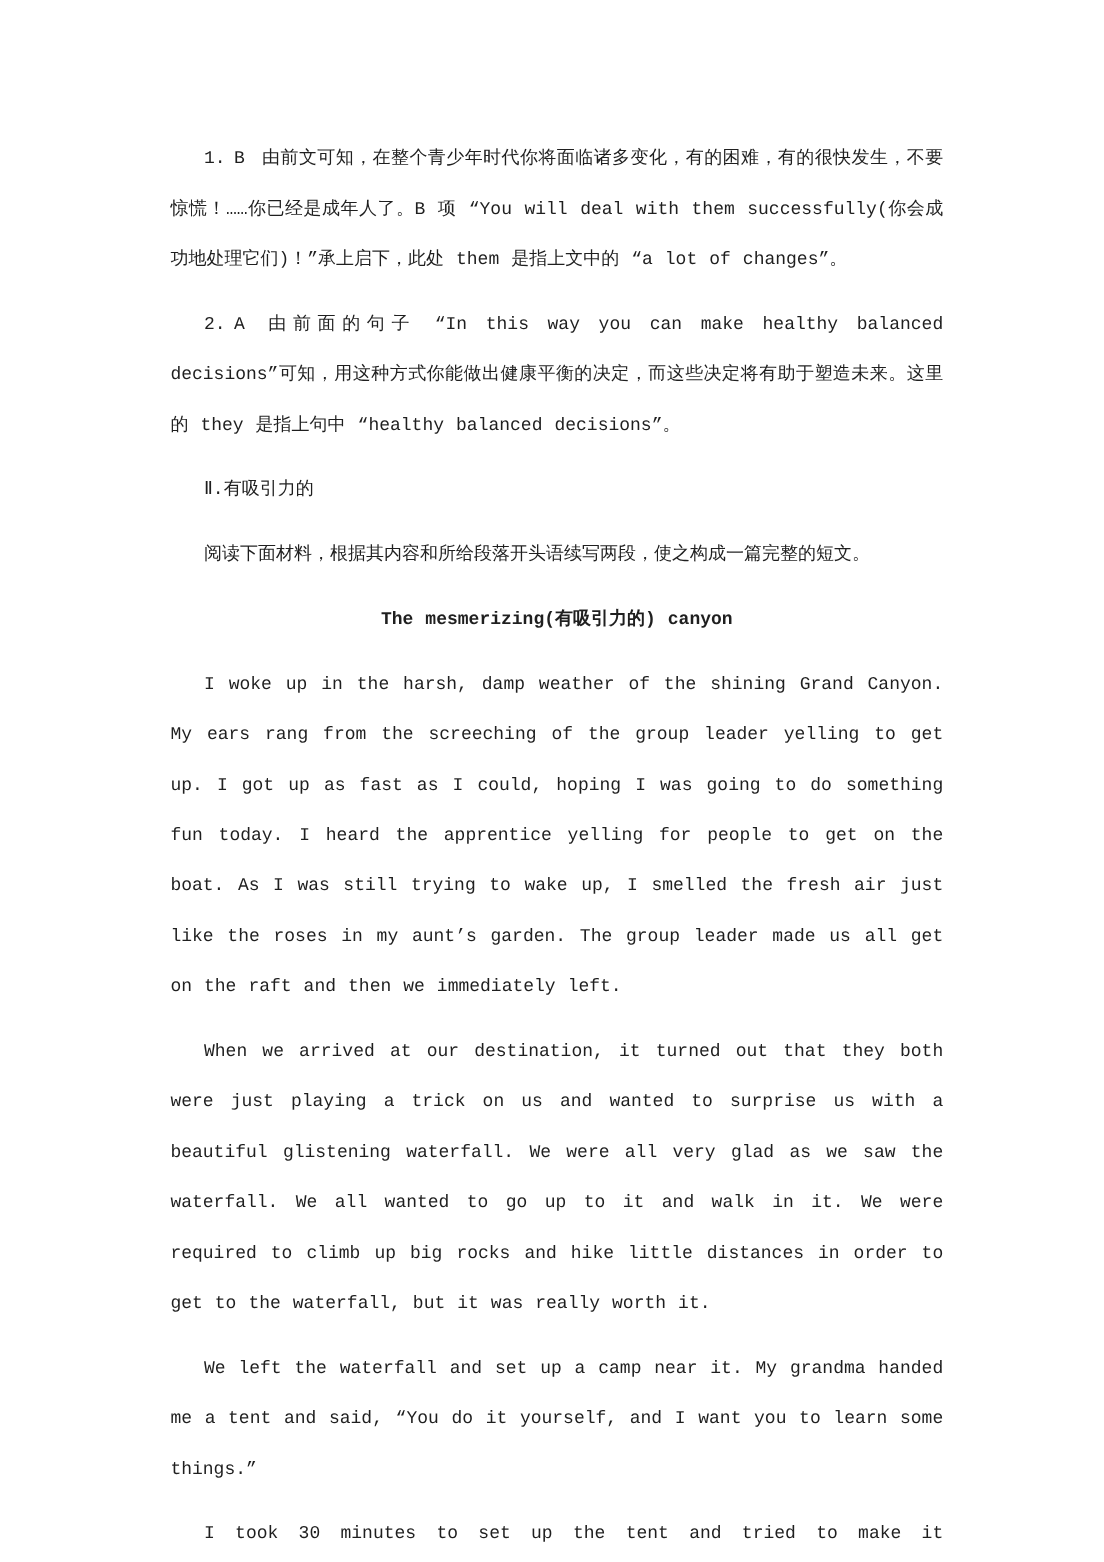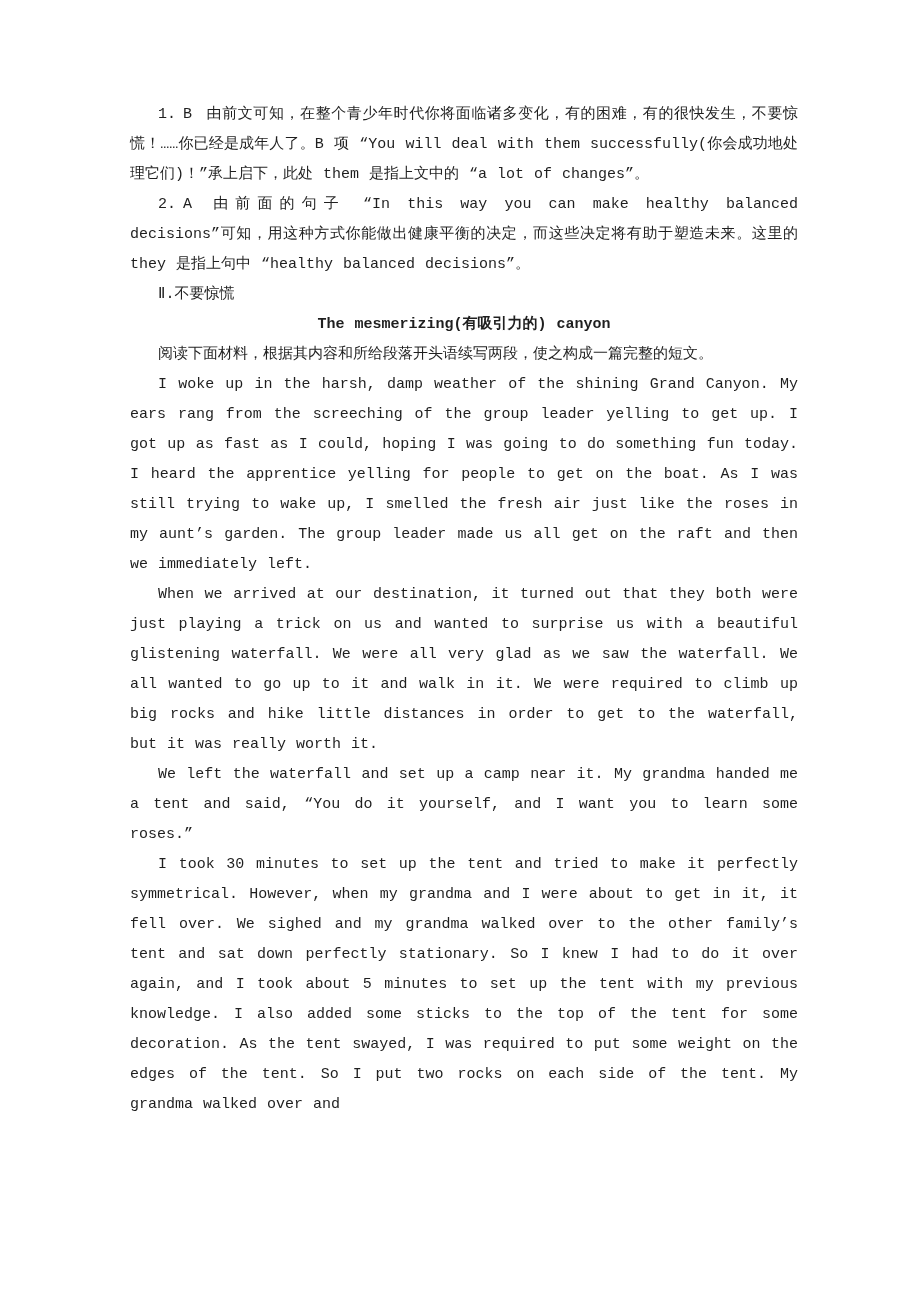--- a/index.html
+++ b/index.html
@@ -16,24 +16,24 @@
     font-family: "Liberation Mono", "DejaVu Sans Mono", monospace;
     color: #1f1f1f;
   }
   .content {
     position: absolute;
     left: 130px;
     top: 100px;
     width: 668px;
   }
   .para {
-    margin: 0;
+    margin: 12px;
     padding: 0;
     font-size: 15px;
-    line-height: 30px;
+    line-height: 42px;
     text-indent: 28px;
     text-align: justify;
     word-spacing: 1px;
   }
   .para .ans-num {
     margin-right: 7px;
   }
   .para .ans-letter {
     margin-right: 14px;
   }
@@ -52,28 +52,28 @@
 <div class="page">
   <div class="content">
 
     <p class="para"><span class="ans-num">1.</span><span class="ans-letter">B</span><span>由前文可知，在整个青少年时代你将面临诸多变化，有的困难，有的很快发生，不要惊慌！……你已经是成年人了。B 项 “You will deal with them successfully(你会成功地处理它们)！”承上启下，此处 them 是指上文中的 “a lot of changes”。</span></p>
 
     <p class="para"><span class="ans-num">2.</span><span class="ans-letter">A</span><span>由前面的句子 “In this way you can make healthy balanced decisions”可知，用这种方式你能做出健康平衡的决定，而这些决定将有助于塑造未来。这里的 they 是指上句中 “healthy balanced decisions”。</span></p>
 
 
 
 
-    <p class="para heading">Ⅱ.不要惊慌</p>
+    <p class="para heading">Ⅱ.有吸引力的</p>
+
+    <p class="para">阅读下面材料，根据其内容和所给段落开头语续写两段，使之构成一篇完整的短文。</p>
 
     <p class="para title">The mesmerizing(有吸引力的) canyon</p>
-
-    <p class="para">阅读下面材料，根据其内容和所给段落开头语续写两段，使之构成一篇完整的短文。</p>
 
     <p class="para">I woke up in the harsh, damp weather of the shining Grand Canyon. My ears rang from the screeching of the group leader yelling to get up. I got up as fast as I could, hoping I was going to do something fun today. I heard the apprentice yelling for people to get on the boat. As I was still trying to wake up, I smelled the fresh air just like the roses in my aunt’s garden. The group leader made us all get on the raft and then we immediately left.</p>
 
     <p class="para">When we arrived at our destination, it turned out that they both were just playing a trick on us and wanted to surprise us with a beautiful glistening waterfall. We were all very glad as we saw the waterfall. We all wanted to go up to it and walk in it. We were required to climb up big rocks and hike little distances in order to get to the waterfall, but it was really worth it.</p>
 
-    <p class="para">We left the waterfall and set up a camp near it. My grandma handed me a tent and said, “You do it yourself, and I want you to learn some roses.”</p>
+    <p class="para">We left the waterfall and set up a camp near it. My grandma handed me a tent and said, “You do it yourself, and I want you to learn some things.”</p>
 
     <p class="para">I took 30 minutes to set up the tent and tried to make it perfectly symmetrical. However, when my grandma and I were about to get in it, it fell over. We sighed and my grandma walked over to the other family’s tent and sat down perfectly stationary. So I knew I had to do it over again, and I took about 5 minutes to set up the tent with my previous knowledge. I also added some sticks to the top of the tent for some decoration. As the tent swayed, I was required to put some weight on the edges of the tent. So I put two rocks on each side of the tent. My grandma walked over and</p>
 
   </div>
 </div>
 
 </body></html>

